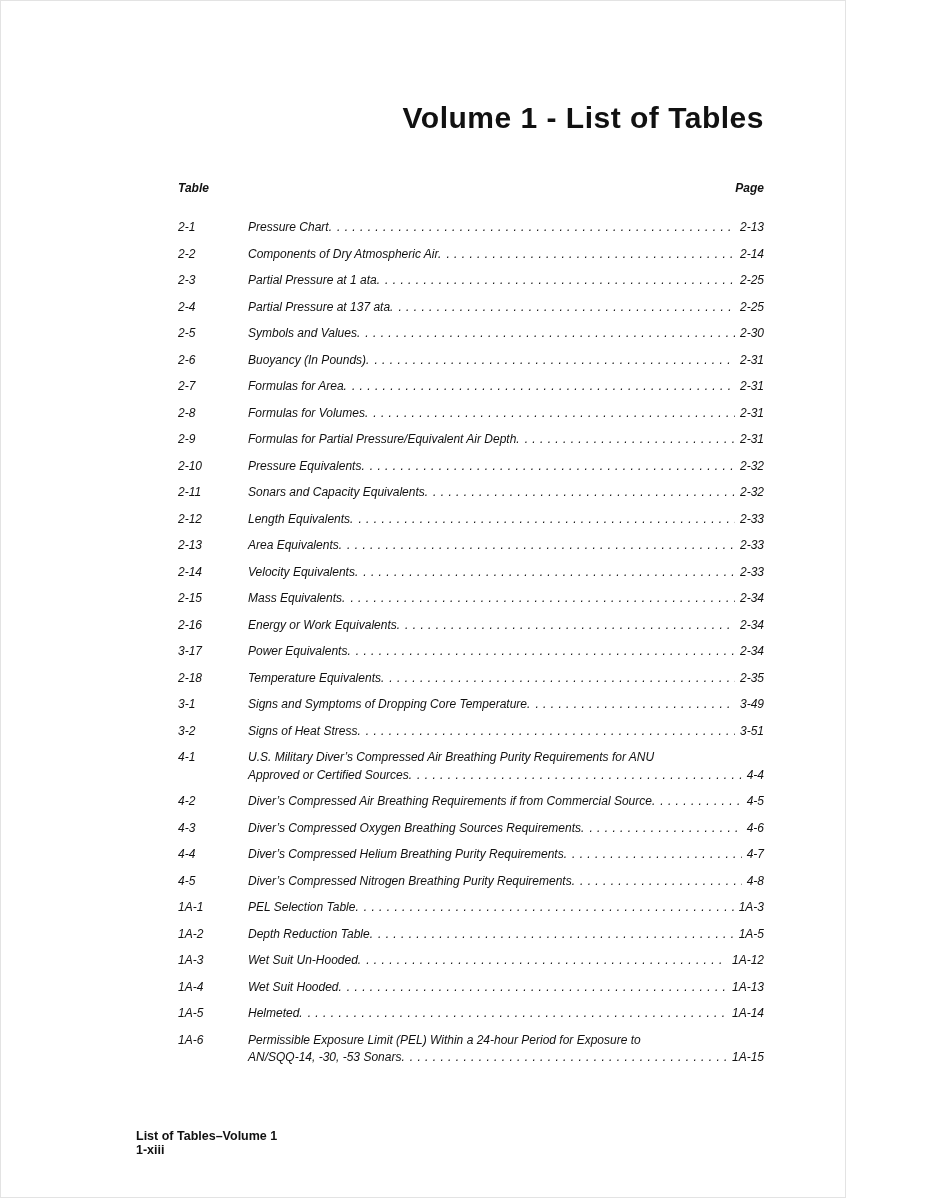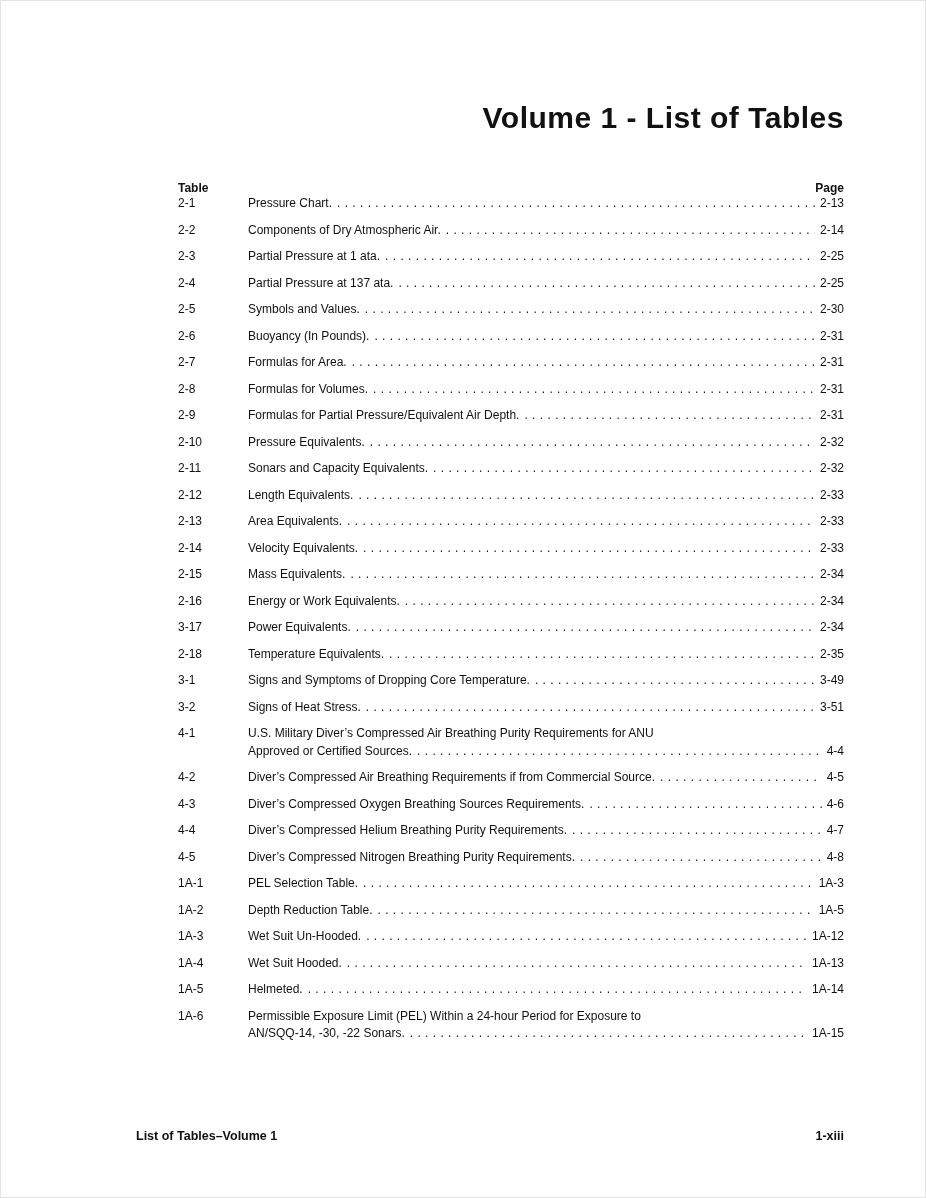--- a/index.html
+++ b/index.html
@@ -1,21 +1,21 @@
 <!DOCTYPE html>
 <html><head>
 <meta charset="utf-8">
 <style>
   * { margin: 0; padding: 0; box-sizing: border-box; }
   html, body { background: #ffffff; }
   body { font-family: "Liberation Sans", "DejaVu Sans", sans-serif; }
 
   .page {
     position: relative;
-    width: 926px;
+    width: 846px;
     height: 1198px;
     background: #ffffff;
     border: 1px solid #e3e3e3;
     color: #111111;
     overflow: hidden;
   }
 
   .doc-title {
     position: absolute;
     top: 100px;
@@ -24,31 +24,32 @@
     font-weight: bold;
     letter-spacing: 0.5px;
     white-space: nowrap;
   }
 
   .toc {
     position: absolute;
     top: 180px;
     left: 177px;
     right: 81px;
+    font-style: italic;
   }
 
   .toc-header {
     display: flex;
     justify-content: space-between;
     font-size: 12px;
     font-weight: bold;
     line-height: 14px;
   }
 
-  .entries { }
+  .entries { margin-top: 24px; }
 
   .row {
     display: flex;
     font-size: 12px;
     line-height: 17.5px;
     margin-bottom: 9px;
   }
 
   .num { flex: 0 0 70px; width: 70px; }
 
@@ -76,20 +77,21 @@
 
   .footer {
     position: absolute;
     top: 1128px;
     left: 135px;
     right: 81px;
     display: flex;
     justify-content: space-between;
     font-size: 12.5px;
     font-weight: bold;
+    flex-direction: column;
   }
 </style>
 </head>
 <body>
 
 <div class="page">
 
   <h1 class="doc-title">Volume 1 - List of Tables</h1>
 
   <div class="toc">
@@ -401,21 +403,21 @@
             </div>
           </div>
         </div>
         <div class="row">
           <span class="num">1A-6</span>
           <div class="content">
             <div class="line">
               <span class="ttl">Permissible Exposure Limit (PEL) Within a 24-hour Period for Exposure to</span>
             </div>
             <div class="line">
-              <span class="ttl">AN/SQQ-14, -30, -22 Sonars.</span>
+              <span class="ttl">AN/SQQ-14, -30, -53 Sonars.</span>
               <span class="leader">. . . . . . . . . . . . . . . . . . . . . . . . . . . . . . . . . . . . . . . . . . . . . . . . . . . . . . . . . . . . . . . . . . . . . . . . . . . . . . . . . . . . . . . . . . . . . . . . . . . . . . . . . . . . . . . . . . . . . . . . . . . . . . . . . . . . . . . . . . . . . . . . . . . . . . . . . . . . . . . . . . . . . . . . . . . . . . . . . . . . . . . . . . . . . . . . . . . . . . . . </span>
               <span class="pg">1A-15</span>
             </div>
           </div>
         </div>
       </div>
   </div>
 
   <div class="footer">
     <span>List of Tables–Volume 1</span>

